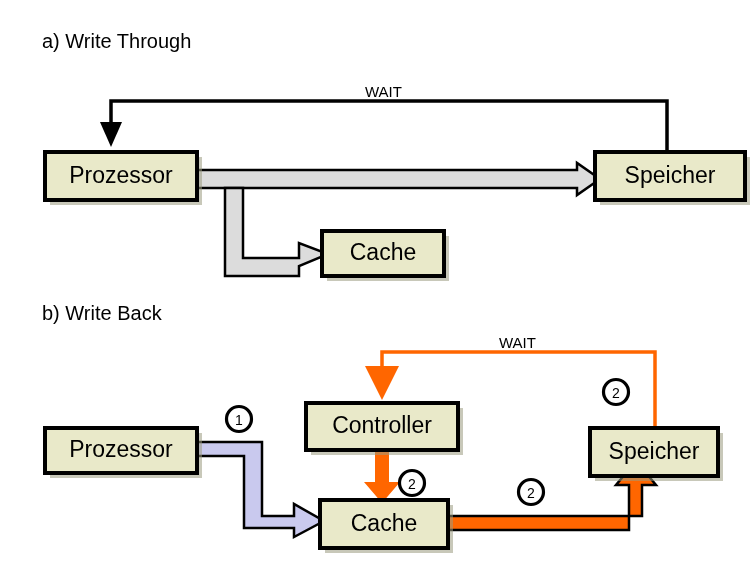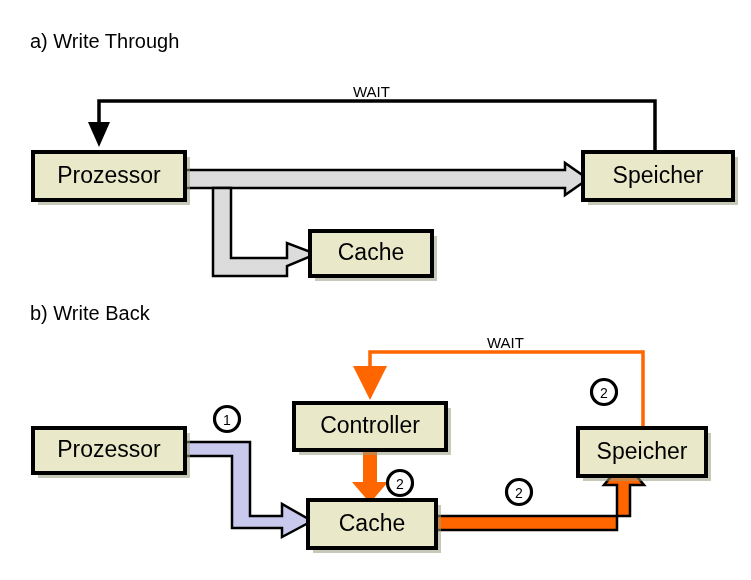--- a/index.html
+++ b/index.html
@@ -9,21 +9,21 @@
   }
   body {
     width: 751px;
     height: 580px;
     position: relative;
     font-family: "Liberation Sans", sans-serif;
     overflow: hidden;
   }
   #diagram-root {
     position: absolute;
-    left: 0; top: 0;
+    left: 12px; top: 0;
     width: 690px;
     height: 580px;
   }
   svg { display: block; }
   .box-rect {
     fill: #e9e9c9;
     stroke: #000000;
     stroke-width: 4;
   }
   .box-shadow {

